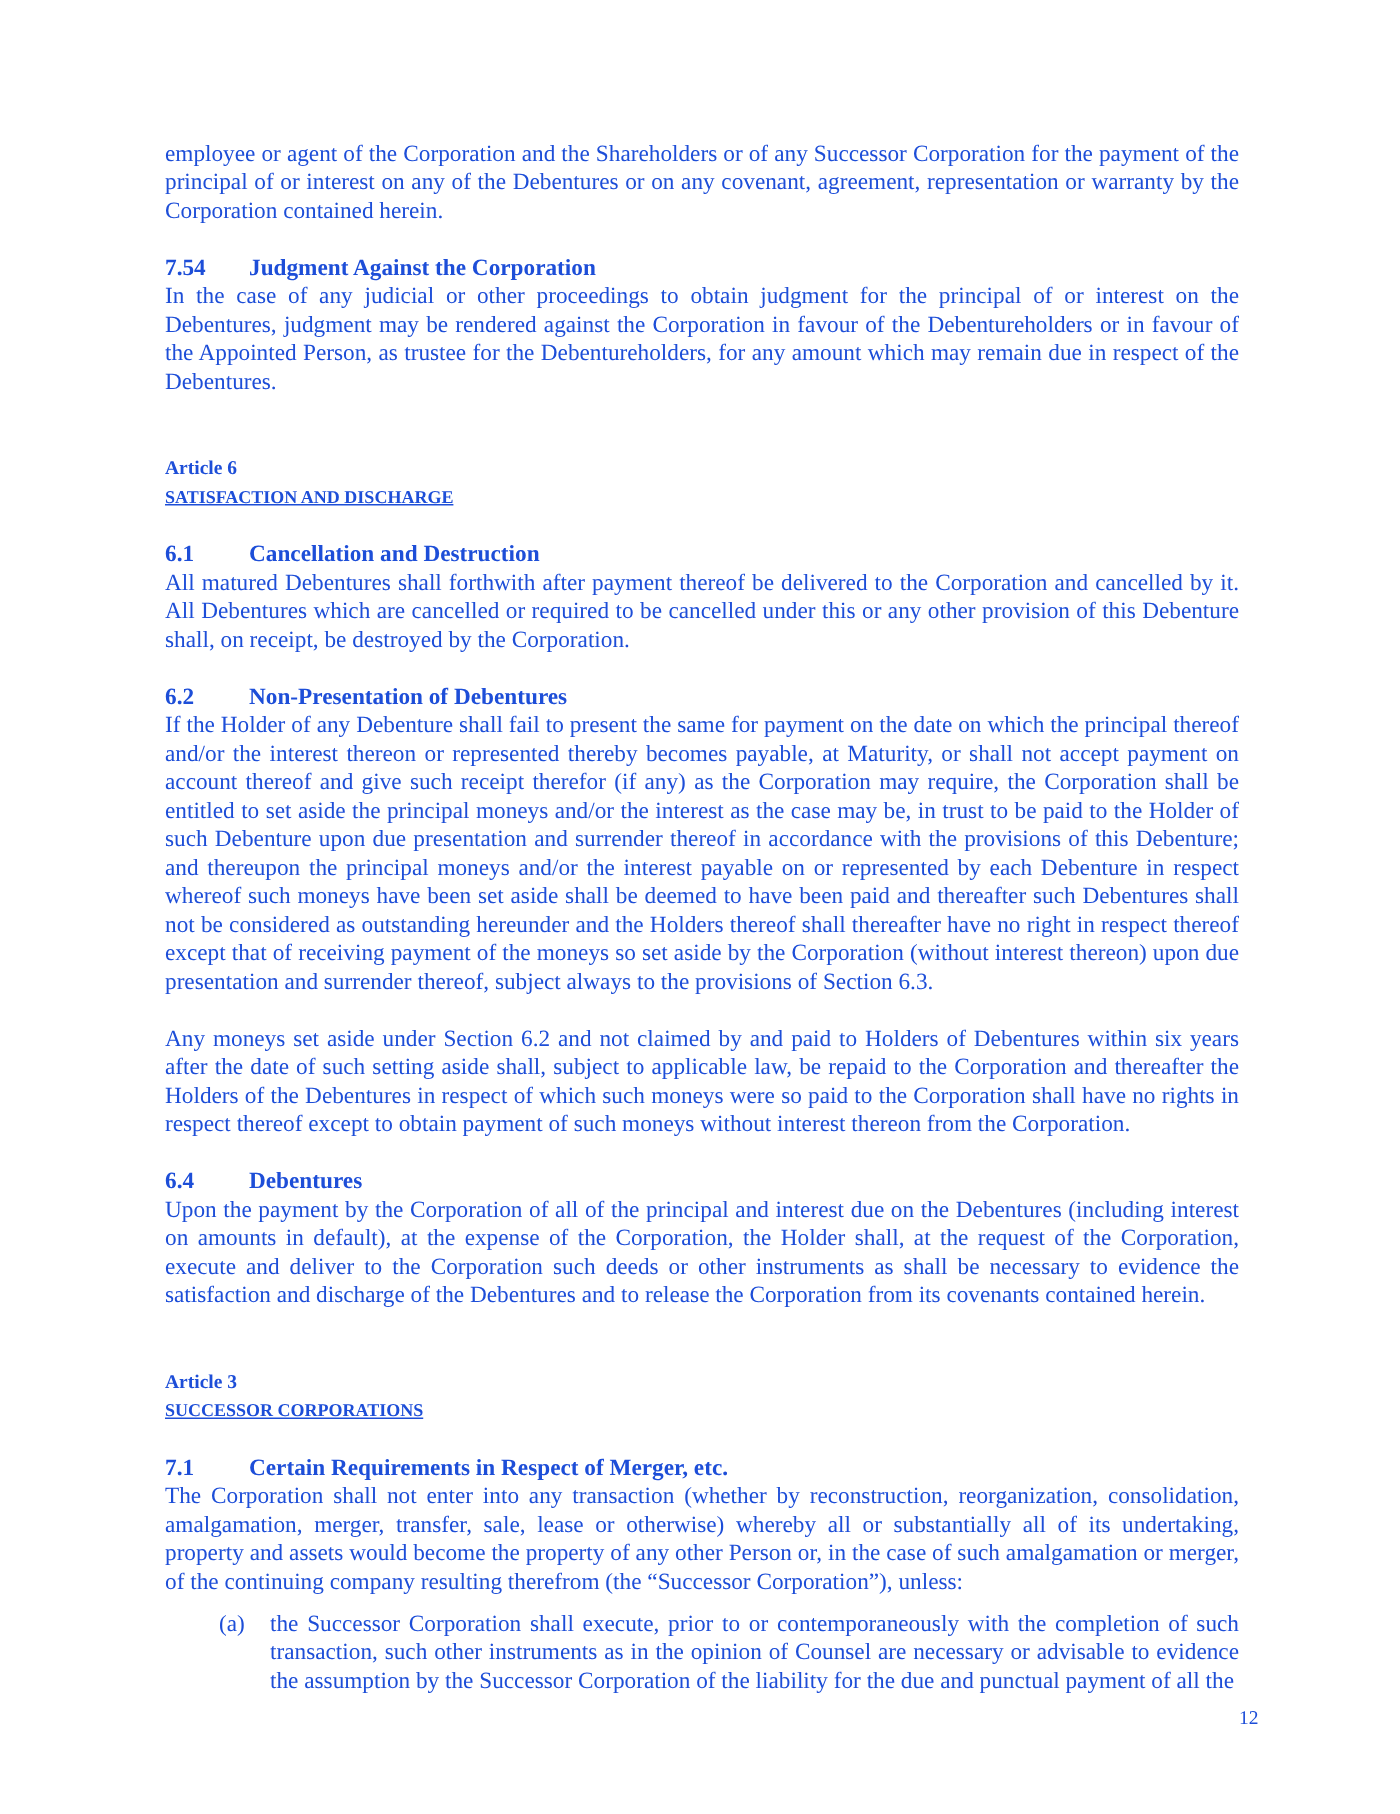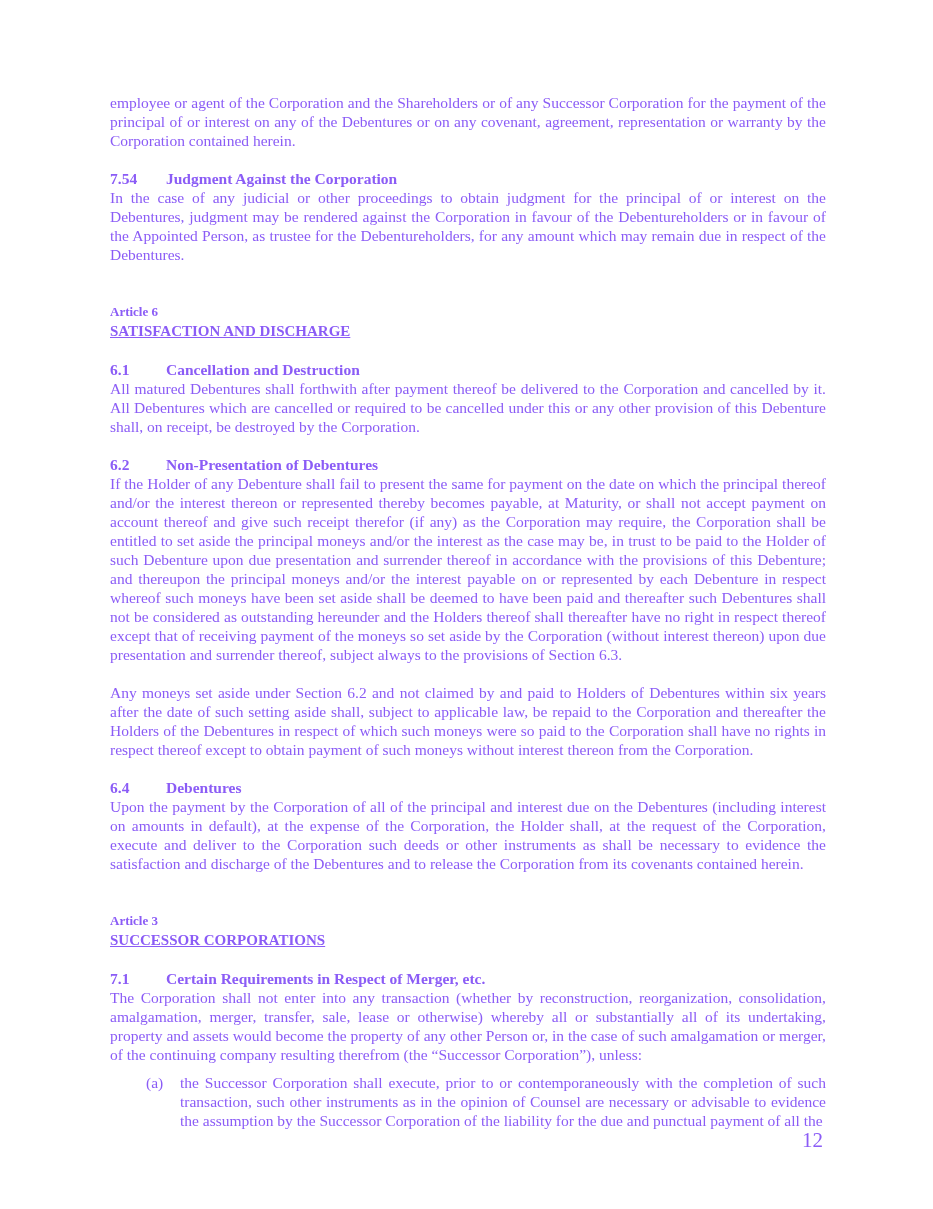--- a/index.html
+++ b/index.html
@@ -6,21 +6,21 @@
     margin: 0;
     padding: 0;
     background: #ffffff;
   }
   .page {
     position: relative;
     width: 933px;
     height: 1209px;
     background: #ffffff;
     font-family: "Liberation Serif", "DejaVu Serif", serif;
-    color: #8b5cf6;
+    color: #1d4ed8;
     overflow: hidden;
   }
   .content {
     position: absolute;
     left: 110px;
     top: 93px;
     width: 716px;
     font-size: 15.5px;
     line-height: 19px;
     text-align: justify;
@@ -46,21 +46,21 @@
     margin-top: 37px;
     text-align: left;
   }
   .article-title {
     font-size: 13px;
     font-weight: bold;
     line-height: 21px;
     margin: 0;
   }
   .article-subtitle {
-    font-size: 15px;
+    font-size: 12px;
     font-weight: bold;
     text-decoration: underline;
     line-height: 19px;
     margin: 0;
   }
   .list-item {
     position: relative;
     margin-top: 9px;
     padding-left: 70px;
     text-align: justify;
@@ -68,23 +68,23 @@
   .list-marker {
     position: absolute;
     left: 36px;
     top: 0;
   }
   .bold-term {
     font-weight: normal;
   }
   .page-number {
     position: absolute;
-    right: 110px;
+    right: 94px;
     bottom: 56px;
-    font-size: 21px;
+    font-size: 13px;
   }
 </style>
 </head>
 <body>
 
 <div class="page">
   <div class="content">
 
     <p class="para">employee or agent of the Corporation and the Shareholders or of any Successor Corporation for the payment of the principal of or interest on any of the Debentures or on any covenant, agreement, representation or warranty by the Corporation contained herein.</p>
 

